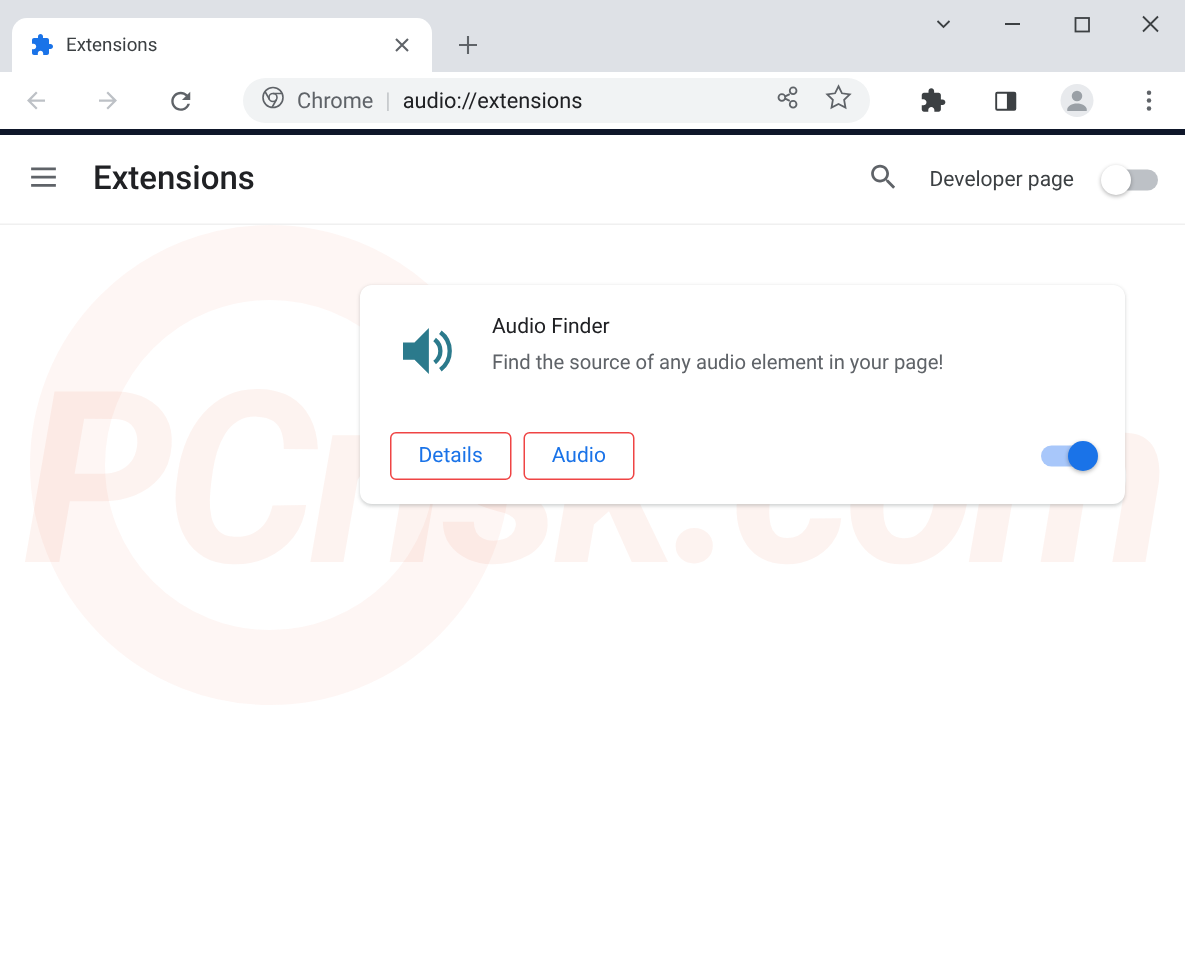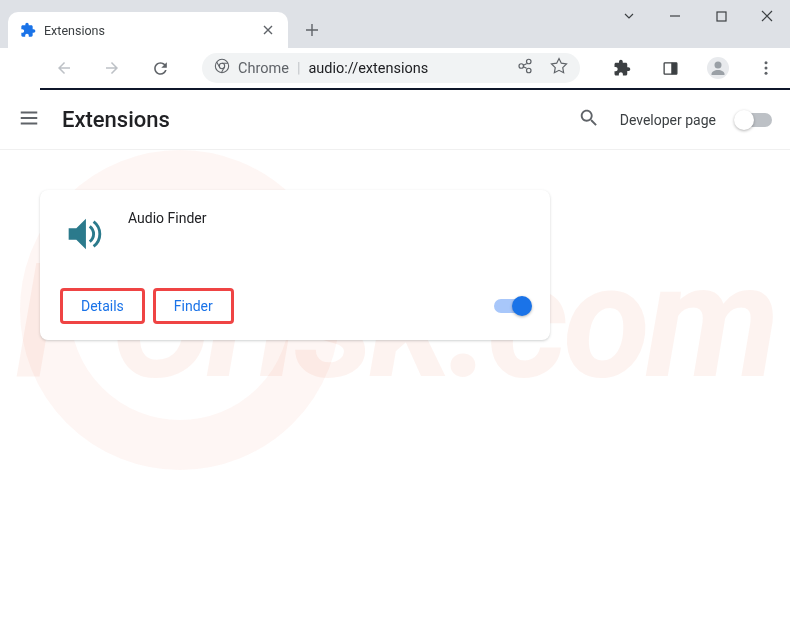--- a/index.html
+++ b/index.html
@@ -83,28 +83,27 @@
     }
     .win-btn {
       width: 46px; height: 32px;
       display: flex; align-items: center; justify-content: center;
       color: #3c4043; cursor: pointer;
     }
     
     .toolbar {
       height: 42px;
       background: #fff;
-      border-bottom: 2px solid #0f172a;
+      border-bottom: 4px solid #0f172a;
       display: flex;
       align-items: center;
       padding: 0 8px;
       gap: 16px;
       position: relative;
       z-index: 1;
-      margin-left: 40px;
     }
     .nav-btn {
       width: 32px; height: 32px;
       display: flex; align-items: center; justify-content: center;
       color: #5f6368; cursor: pointer; border-radius: 50%;
     }
     .nav-btn.disabled { color: #bdc1c6; cursor: default; }
     .omnibox {
       flex: 1;
       height: 30px;
@@ -158,21 +157,21 @@
       border-radius: 50%;
       top: -3px; left: -2px;
       box-shadow: 0 1px 3px rgba(0,0,0,0.3);
     }
     .toggle.on { background: #a8c7fa; }
     .toggle.on::after { left: auto; right: -2px; background: #1a73e8; }
     
     .content {
       padding: 40px;
       display: flex;
-      justify-content: flex-start;
+      justify-content: flex-end;
       position: relative;
       z-index: 1;
     }
     .card {
       width: 510px;
       background: #fff;
       border-radius: 8px;
       box-shadow: 0 1px 3px rgba(60,64,67,0.15), 0 1px 2px rgba(60,64,67,0.1);
       padding: 20px 20px 16px 20px;
     }
@@ -181,21 +180,21 @@
       width: 48px; height: 48px;
       display: flex; align-items: center; justify-content: center;
       flex-shrink: 0;
     }
     .card-info { flex: 1; }
     .card-name { font-size: 14px; color: #202124; margin-bottom: 6px; }
     .card-desc { font-size: 13.5px; color: #5f6368; line-height: 1.5; }
     .card-bottom { display: flex; gap: 8px; align-items: center; }
     .card-btn {
       padding: 7px 18px;
-      border: 3px solid #ef4444;
+      border: 1px solid #ef4444;
       border-radius: 4px;
       background: #fff;
       color: #1a73e8;
       font-size: 14px;
       cursor: pointer;
       font-family: inherit;
     }
     .card-toggle-wrap { margin-left: auto; }
   </style>
 </head>
@@ -338,23 +337,24 @@
     <div class="card-top">
       <div class="card-icon">
         <svg width="46" height="46" viewBox="0 0 48 48">
           <path fill="#2b7a8c" d="M8 18v12h8l10 10V8L16 18H8z"></path>
           <path fill="none" stroke="#2b7a8c" stroke-width="3" d="M30 16c2.5 2 4 5 4 8s-1.5 6-4 8"></path>
           <path fill="none" stroke="#2b7a8c" stroke-width="3" d="M34 11c4 3 6.5 8 6.5 13s-2.5 10-6.5 13"></path>
         </svg>
       </div>
       <div class="card-info">
         <div class="card-name">Audio Finder</div>
+        <div class="card-desc">Find the source of any audio element in your page!</div>
       </div>
     </div>
     <div class="card-bottom">
       <button class="card-btn">Details</button>
-      <button class="card-btn">Finder</button>
+      <button class="card-btn">Audio</button>
       <div class="card-toggle-wrap">
         <div class="toggle on"></div>
       </div>
     </div>
   </div>
 </div>
 
 </body></html>

